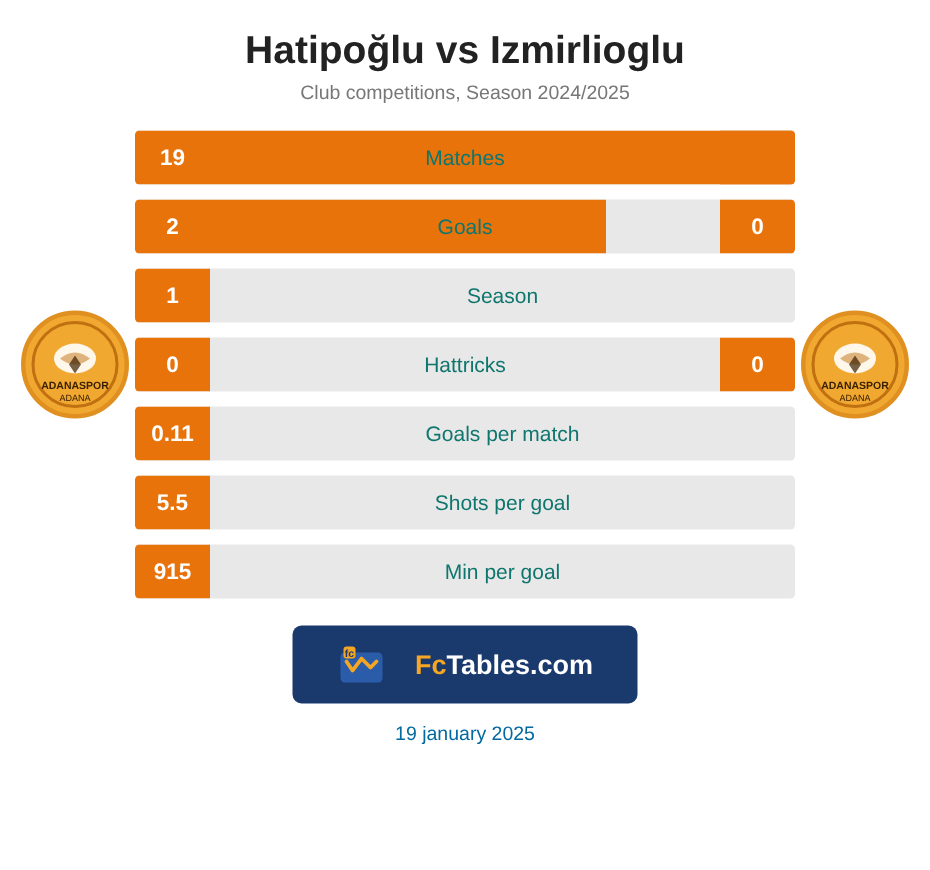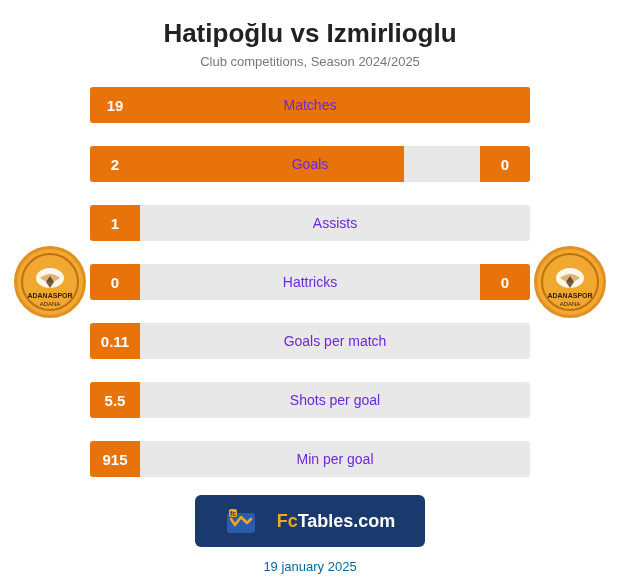--- a/index.html
+++ b/index.html
@@ -71,21 +71,21 @@
 
     .logo-svg {
       width: 60px;
       height: 60px;
     }
 
     .stats-rows {
       flex: 1;
       display: flex;
       flex-direction: column;
-      gap: 23px;
+      gap: 10px;
     }
 
     .stat-row {
       display: flex;
       flex-direction: row;
       align-items: center;
       height: 36px;
       background: #e8e8e8;
       border-radius: 3px;
       overflow: hidden;
@@ -111,21 +111,21 @@
       background: #e8730a;
       position: absolute;
       left: 50px;
       top: 0;
     }
 
     .stat-label {
       flex: 1;
       text-align: center;
       font-size: 14px;
-      color: #6d28d9;
+      color: #0f766e;
       font-weight: 500;
       position: relative;
       z-index: 1;
     }
 
     .stat-right-val {
       width: 50px;
       background: #e8730a;
       color: #fff;
       font-weight: bold;
@@ -211,21 +211,21 @@
           <div class="stat-right-val">1</div>
         </div>
         <div class="stat-row">
           <div class="stat-left-val">2</div>
           <div class="stat-bar-fill" style="width: 60%;"></div>
           <div class="stat-label">Goals</div>
           <div class="stat-right-val">0</div>
         </div>
         <div class="stat-row no-right-val">
           <div class="stat-left-val">1</div>
-          <div class="stat-label">Assists</div>
+          <div class="stat-label">Season</div>
         </div>
         <div class="stat-row">
           <div class="stat-left-val">0</div>
           <div class="stat-label">Hattricks</div>
           <div class="stat-right-val">0</div>
         </div>
         <div class="stat-row no-right-val">
           <div class="stat-left-val">0.11</div>
           <div class="stat-label">Goals per match</div>
         </div>

